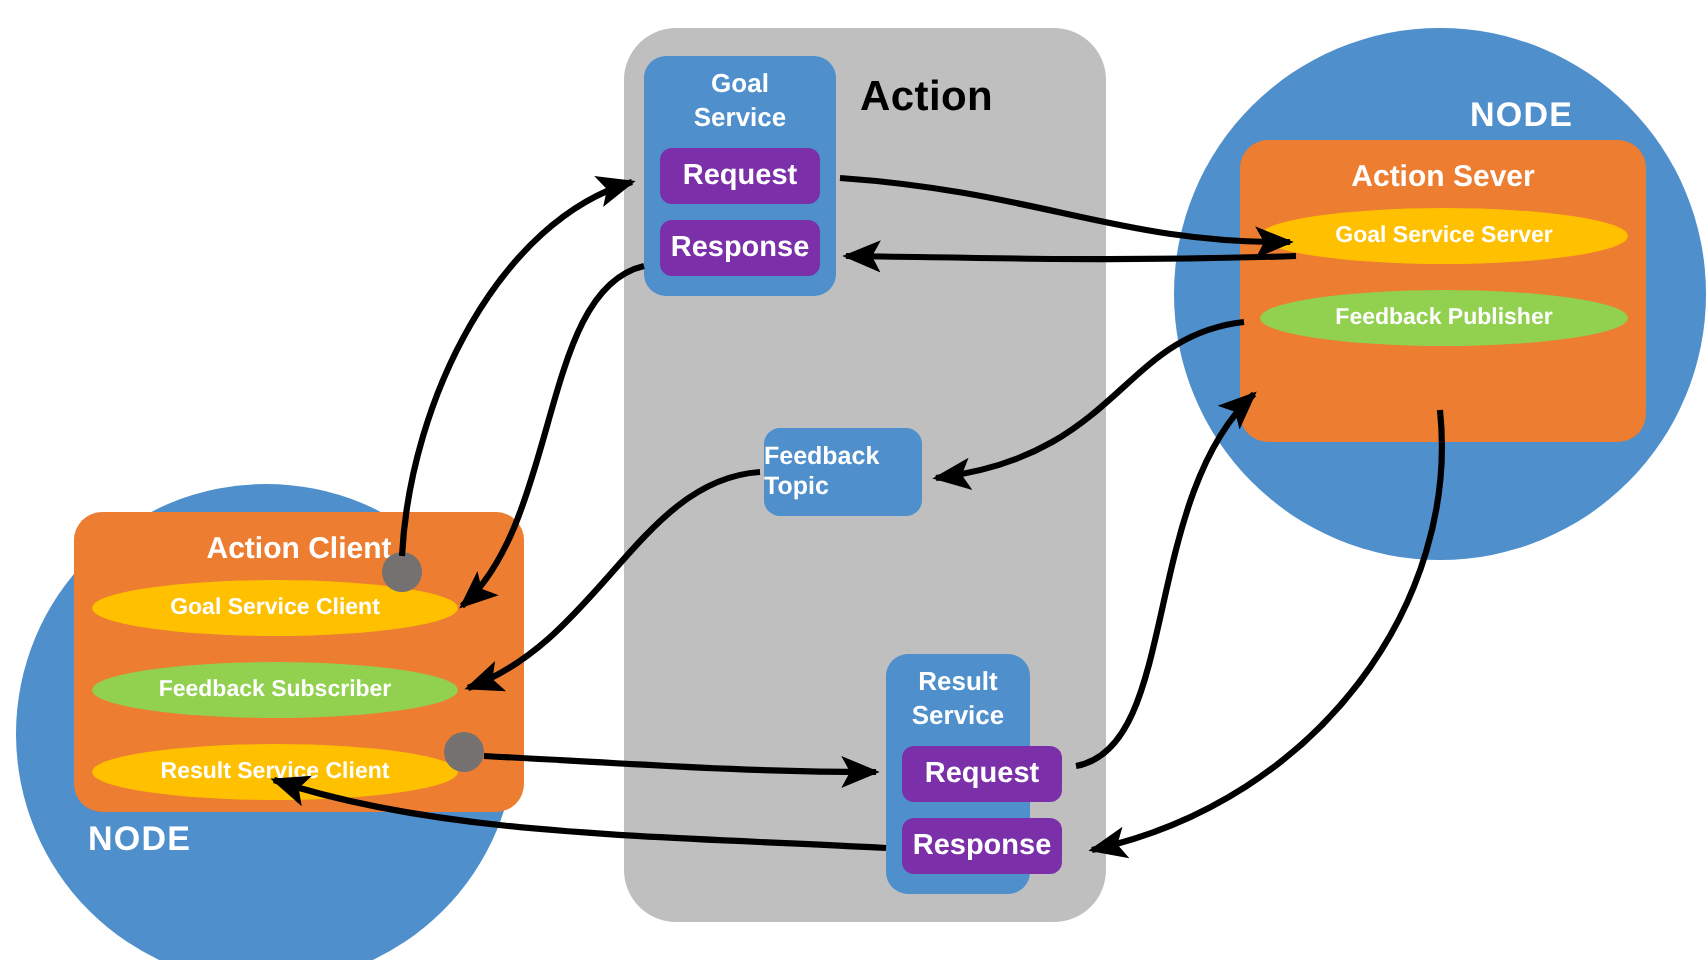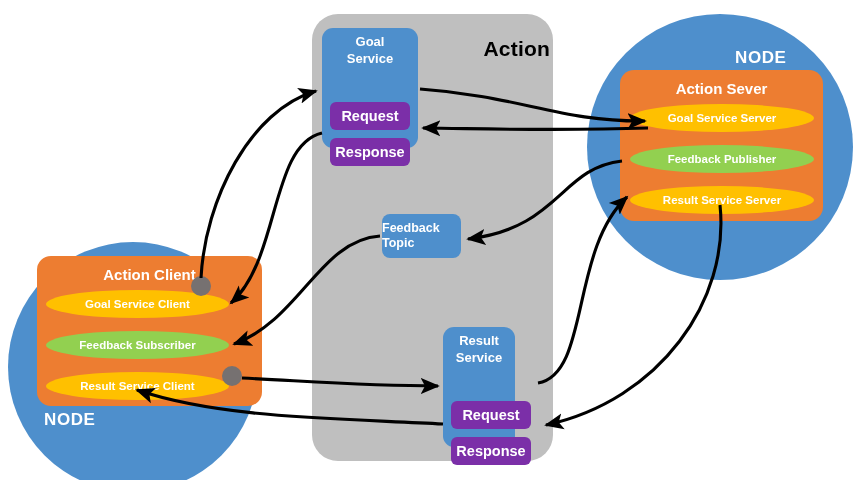--- a/index.html
+++ b/index.html
@@ -12,21 +12,21 @@
   
   .abs{position:absolute;box-sizing:border-box;}
 
   
   .action-box{
     left:312px;top:14px;width:241px;height:447px;
     background:#BFBFBF;border-radius:26px;
   }
   .action-title{
     left:430px;top:34px;width:120px;height:30px;
-    color:#000;font-size:21px;font-weight:bold;text-align:right;
+    color:#000;font-size:21px;font-weight:bold;text-align:left;
     line-height:30px;letter-spacing:.2px;
   }
 
   
   .node-circle{border-radius:50%;background:#4E8FCC;}
   .node-left{left:8px;top:242px;width:250px;height:250px;}
   .node-right{left:587px;top:14px;width:266px;height:266px;}
   .node-label{
     color:#ffffff;font-size:17px;font-weight:bold;letter-spacing:.6px;
   }
@@ -60,21 +60,21 @@
   .result-svc{left:443px;top:327px;width:72px;height:120px;}
   .svc-title{
     position:absolute;left:0;right:0;top:5px;
     color:#ffffff;font-size:13px;font-weight:bold;text-align:center;
     line-height:17px;
   }
   .purple{
     position:absolute;left:8px;width:80px;height:28px;
     background:#7B2FA8;border-radius:6px;
     display:flex;align-items:center;justify-content:center;
-    color:#ffffff;font-size:14.5px;font-weight:bold;margin-top:28px;
+    color:#ffffff;font-size:14.5px;font-weight:bold;
   }
   .p-req{top:46px;}
   .p-res{top:82px;}
 
   
   .topic-box{
     left:382px;top:214px;width:79px;height:44px;
     background:#4E8FCC;border-radius:8px;
     display:flex;flex-direction:column;align-items:flex-start;justify-content:center;
     color:#ffffff;font-size:12.5px;font-weight:bold;line-height:15px;text-align:center;
@@ -101,21 +101,20 @@
     <div class="pill yellow pill-left row1">Goal Service Client</div>
     <div class="pill green pill-left row2">Feedback Subscriber</div>
     <div class="pill yellow pill-left row3">Result Service Client</div>
   </div>
   <div class="abs node-label node-label-left">NODE</div>
 
   <div class="abs orange-box orange-right">
     <div class="orange-title">Action Sever</div>
     <div class="pill yellow pill-right row1">Goal Service Server</div>
     <div class="pill green pill-right row2">Feedback Publisher</div>
-    <div class="pill yellow pill-right row3">Result Service Server</div>
   </div>
   <div class="abs node-label node-label-right">NODE</div>
 
   <div class="abs svc-box goal-svc">
     <div class="svc-title">
       <div>Goal</div>
       <div>Service</div>
     </div>
     <div class="purple p-req">Request</div>
     <div class="purple p-res">Response</div>

